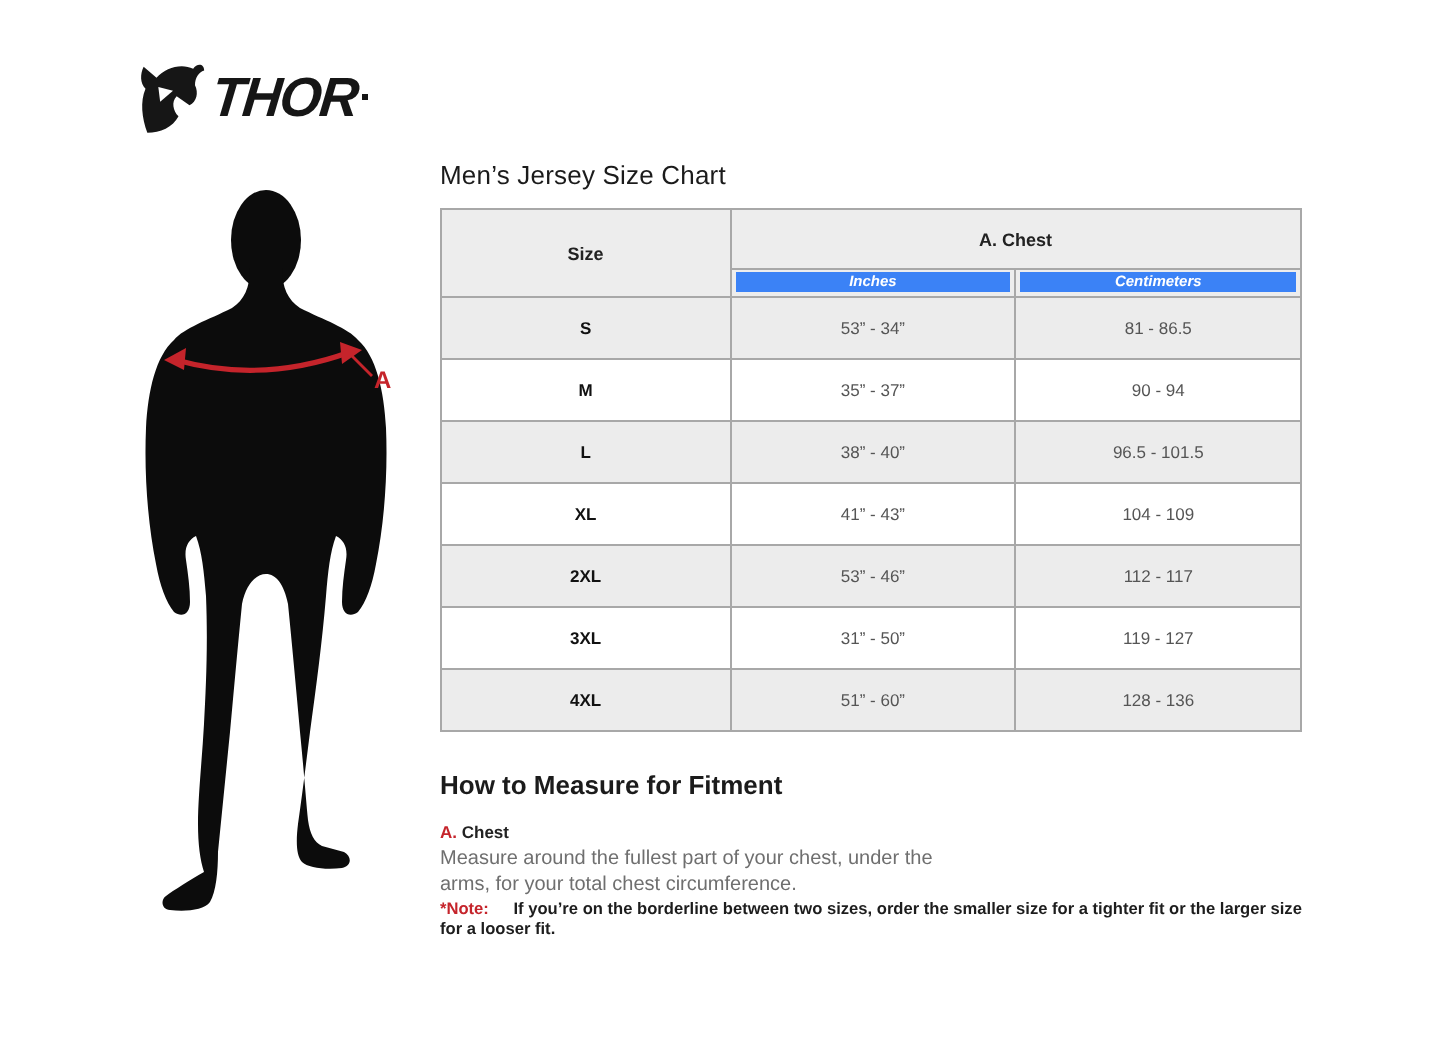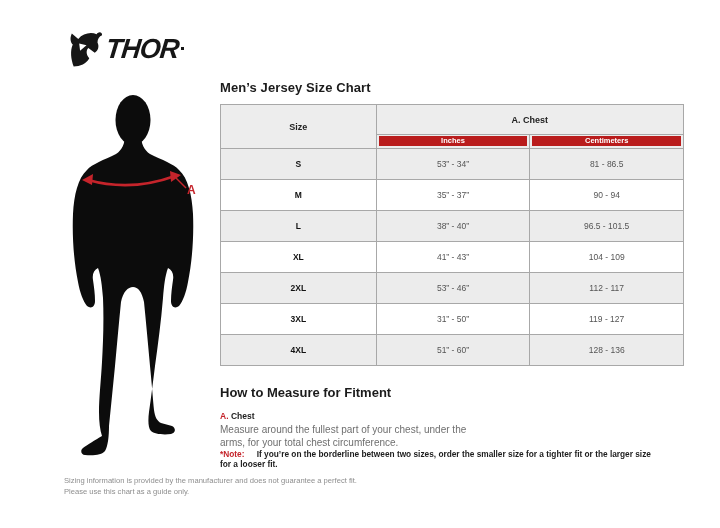--- a/index.html
+++ b/index.html
@@ -12,29 +12,29 @@
   .logo-icon{width:33px;height:38px;margin-right:3px;}
   .wordmark{
     font-size:27px;font-weight:900;font-style:italic;color:#161616;
     letter-spacing:-1px;transform:skewX(-6deg) scaleY(1.02);line-height:38px;
   }
   .tm-dot{display:inline-block;width:3px;height:3px;background:#161616;margin-left:2px;margin-bottom:1px;}
   
   .figure-wrap{position:absolute;left:58px;top:90px;width:160px;height:372px;}
   
   .main{position:absolute;left:220px;top:80px;width:431px;}
-  .page-title{font-size:13px;font-weight:bold;color:#1b1b1b;margin:0 0 9px 0;letter-spacing:.1px;}
-  table{border-collapse:collapse;width:464px;table-layout:fixed;}
+  .page-title{font-size:13px;font-weight:normal;color:#1b1b1b;margin:0 0 9px 0;letter-spacing:.1px;}
+  table{border-collapse:collapse;width:431px;table-layout:fixed;}
   th,td{border:1px solid #a8a8a8;text-align:center;padding:0;}
   thead th{background:#ededed;font-size:9px;font-weight:bold;color:#222;}
   tr.hdr-top{height:30px;}
   tr.hdr-units{height:14px;}
   tr.hdr-units th{background:#ededed;vertical-align:middle;}
-  .bar{display:block;margin:1px 2px 2px 2px;background:#b91c1c;color:#ffffff;
-       font-size:7.5px;font-weight:bold;line-height:10px;}
+  .bar{display:block;margin:1px 2px 2px 2px;background:#3b82f6;color:#ffffff;
+       font-size:7.5px;font-weight:bold;line-height:10px;font-style:italic;}
   tbody tr{height:31px;}
   tbody td{font-size:8.5px;color:#555;background:#ffffff;}
   tbody td.size{font-weight:bold;color:#111;}
   tbody tr:nth-child(odd) td{background:#ececec;}
   
   .h2{font-size:13px;font-weight:bold;color:#1b1b1b;margin:19px 0 0 0;}
   .chest-label{margin-top:11px;font-size:8.5px;font-weight:bold;color:#222;}
   .red{color:#c5242b;}
   .chest-desc{margin-top:2px;width:268px;font-size:10px;color:#6f6f6f;line-height:1.32;}
   .note-line{font-size:8.3px;font-weight:bold;color:#1d1d1d;}
@@ -175,18 +175,14 @@
       <span>Chest</span>
     </div>
     <div class="chest-desc">Measure around the fullest part of your chest, under the arms, for your total chest circumference.</div>
 
     <div class="note-line">
       <span class="note-label">*Note:</span>
       <span>If you’re on the borderline between two sizes, order the smaller size for a tighter fit or the larger size for a looser fit.</span>
     </div>
   </div>
 
-  <div class="disclaimer">
-    <div>Sizing information is provided by the manufacturer and does not guarantee a perfect fit.</div>
-    <div>Please use this chart as a guide only.</div>
-  </div>
 
 </div>
 
 </body></html>

